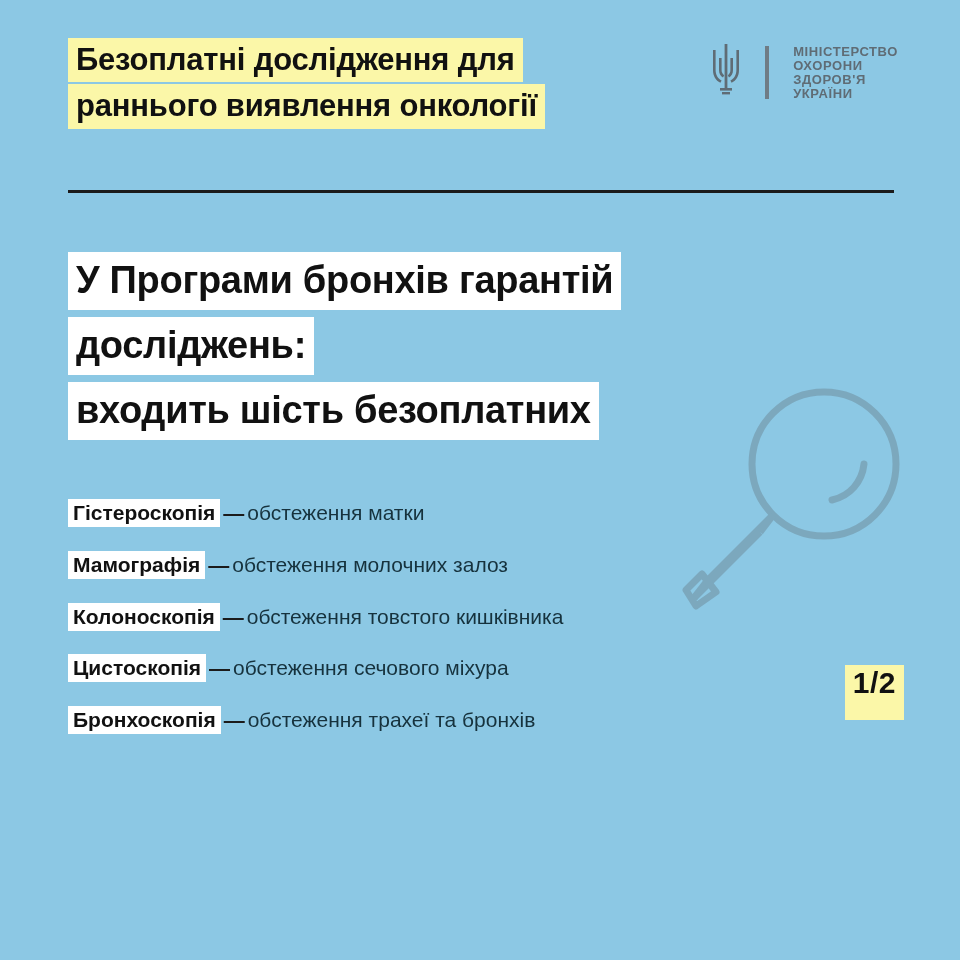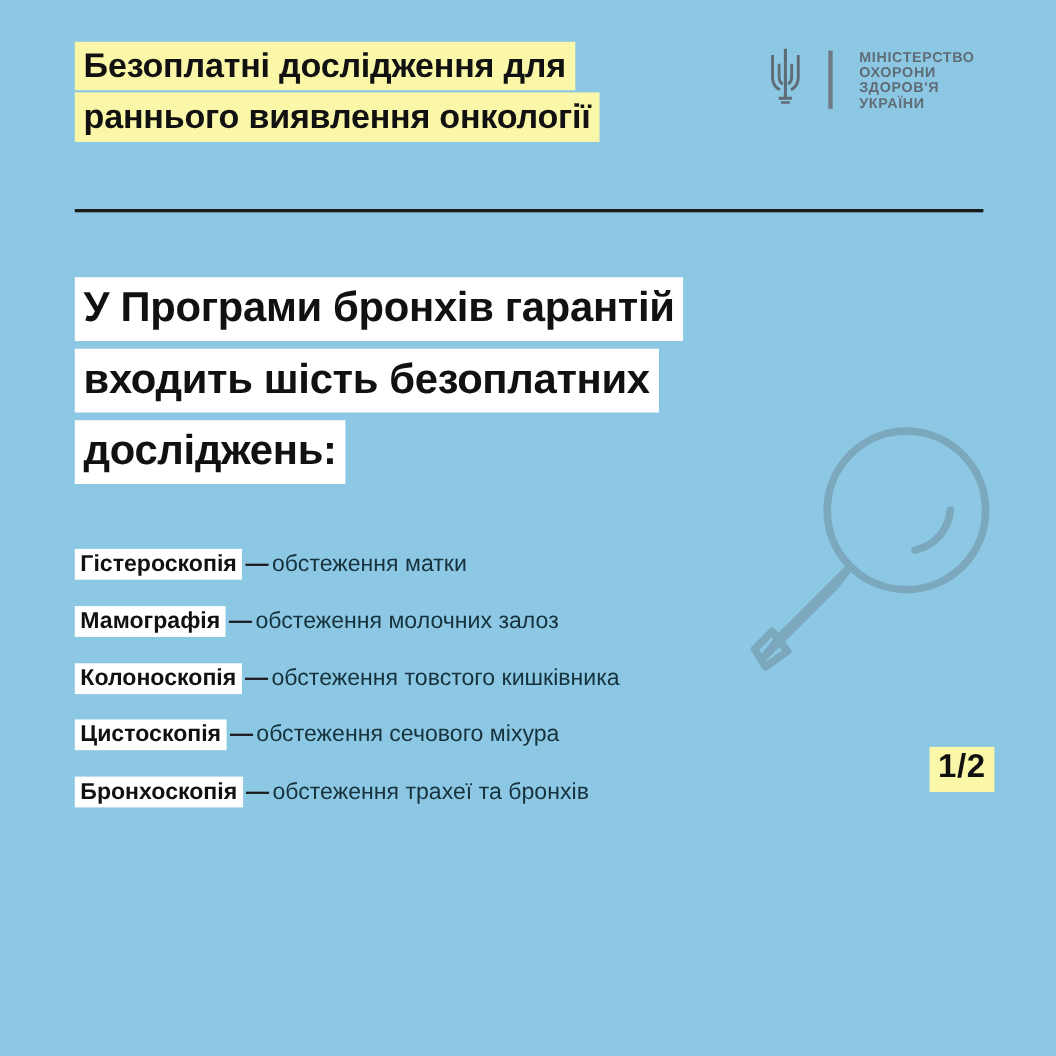--- a/index.html
+++ b/index.html
@@ -45,21 +45,21 @@
     padding: 2px 8px 2px 8px;
     margin: 0 0 2px 0;
     letter-spacing: -0.2px;
     box-decoration-break: clone;
   }
 
   
   .logo {
     position: absolute;
     top: 6px;
-    right: 14px;
+    right: 2px;
     display: flex;
     align-items: flex-start;
     gap: 24px;
   }
   .trident {
     width: 30px;
     height: 54px;
     display: block;
   }
   .logo-bar {
@@ -157,21 +157,21 @@
 
   
   .page-num {
     position: absolute;
     right: 56px;
     bottom: 42px;
     background: #fbf7a8;
     color: #111111;
     font-size: 30px;
     font-weight: bold;
-    padding: 1px 8px 6px 8px;
+    padding: 1px 8px 20px 8px;
     letter-spacing: 0.5px;
   }
 </style>
 </head>
 <body>
 
 <div class="poster">
 
   <div class="header">
     <div class="title-block">
@@ -198,22 +198,22 @@
         <span>ЗДОРОВ'Я</span>
         <span>УКРАЇНИ</span>
       </div>
     </div>
   </div>
 
   <div class="divider"></div>
 
   <div class="lead">
     <div><span class="lead-line">У Програми бронхів гарантій</span></div>
+    <div><span class="lead-line">досліджень:</span></div>
     <div><span class="lead-line">входить шість безоплатних</span></div>
-    <div><span class="lead-line">досліджень:</span></div>
   </div>
 
   <svg class="magnifier" viewBox="0 0 250 250">
     <g fill="none" stroke="#6f8f9f" stroke-width="7">
       <circle cx="152" cy="92" r="72"></circle>
       <path d="M160 128c18-4 30-18 32-36" stroke-linecap="round"></path>
       <path d="M101 143 L36 208" stroke-width="7"></path>
       <path d="M88 160 L22 226" stroke-width="7"></path>
       <path d="M101 143 L88 160" stroke-width="7"></path>
       <path d="M36 208 L22 226" stroke-width="7"></path>

